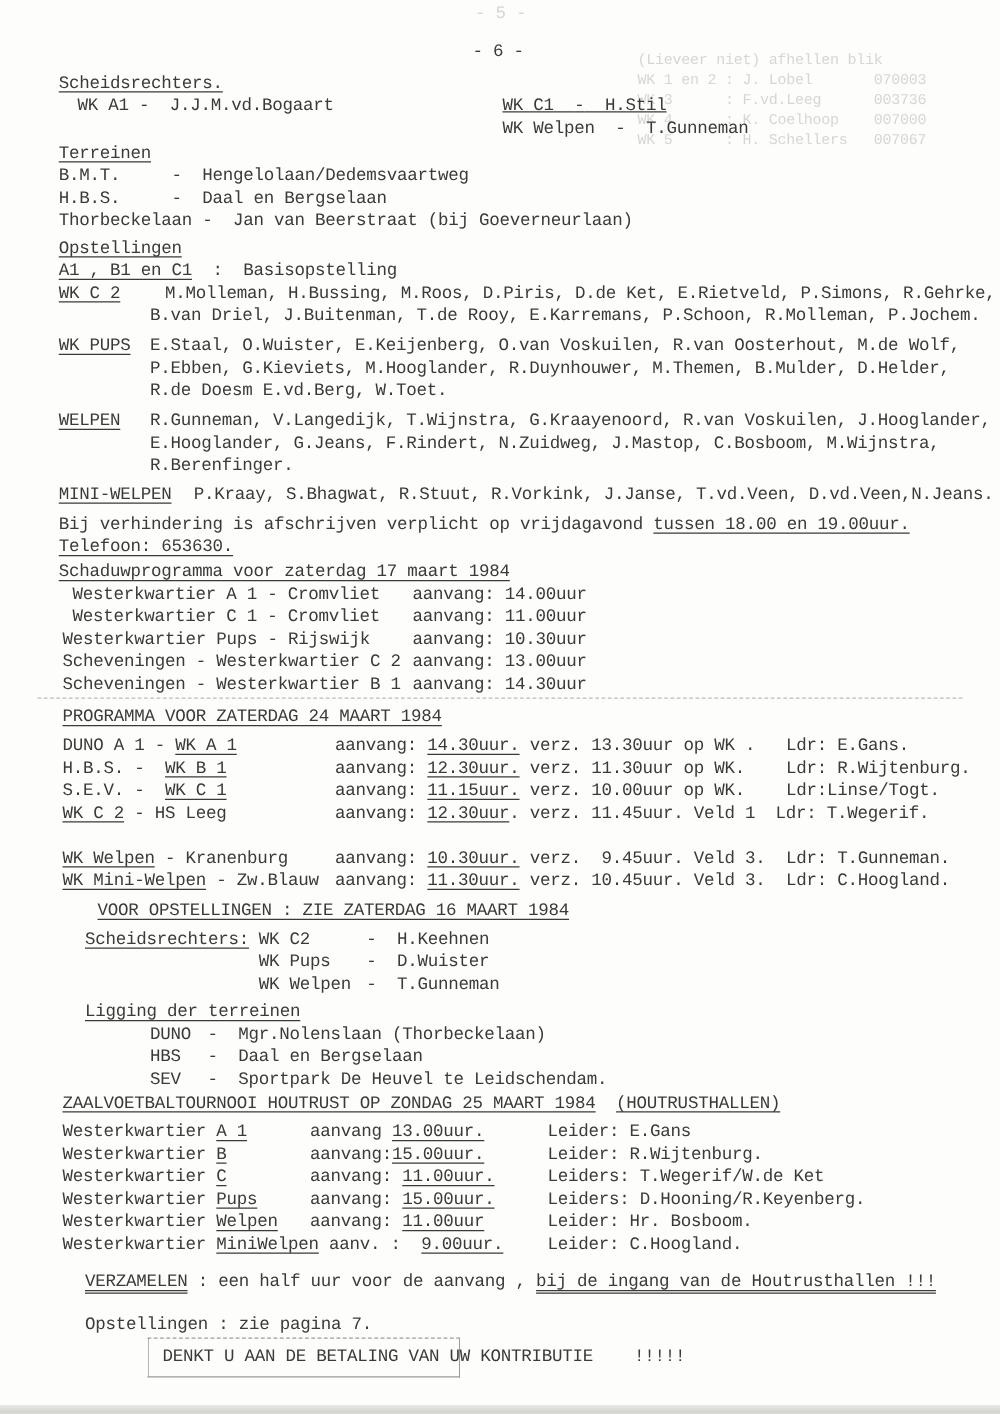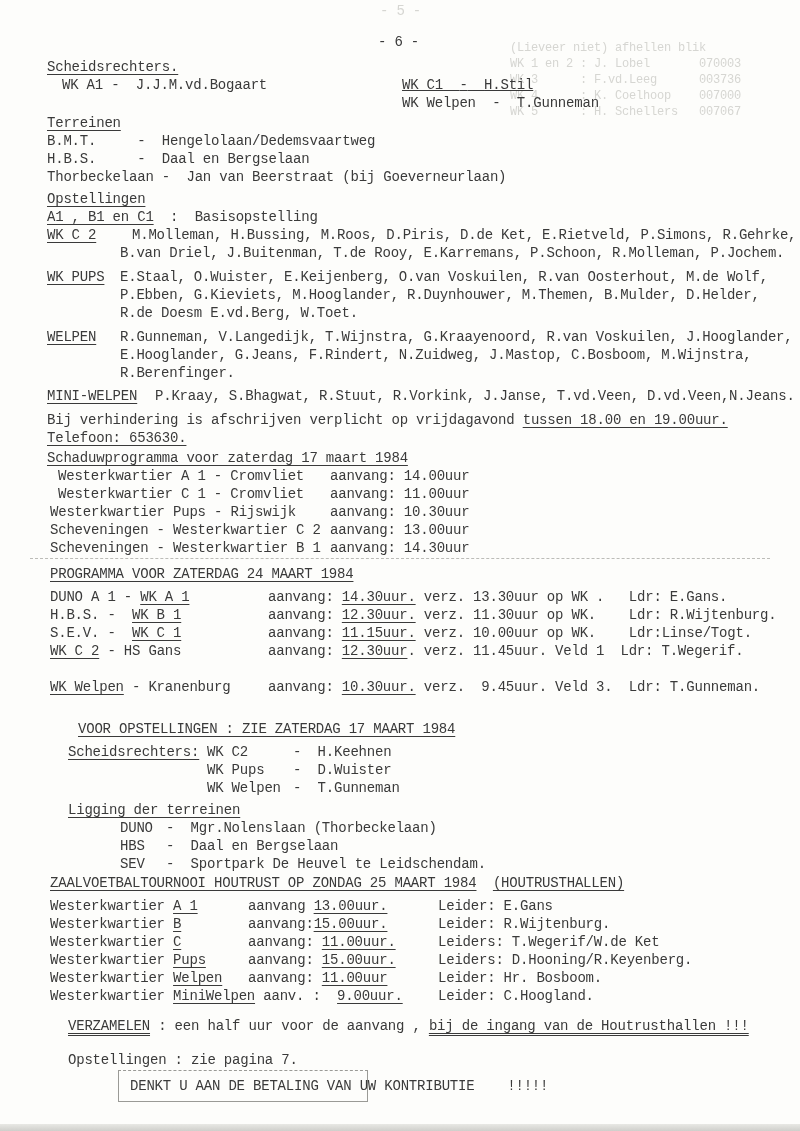--- a/index.html
+++ b/index.html
@@ -74,24 +74,25 @@
   <div class="ln" style="left:50px;top:521px;"><span style="display:inline-block;width:280px;">Scheveningen - Westerkwartier C 2</span><span>aanvang:</span> <span>13.00uur</span></div>
   <div class="ln" style="left:50px;top:539px;"><span style="display:inline-block;width:280px;">Scheveningen - Westerkwartier B 1</span><span>aanvang:</span> <span>14.30uur</span></div>
 
   <div class="hr" style="left:30px;top:558px;width:740px;"></div>
 
   <div class="ln u" style="left:50px;top:565px;">PROGRAMMA VOOR ZATERDAG 24 MAART 1984</div>
 
   <div class="ln" style="left:50px;top:588px;"><span style="display:inline-block;width:218px;"><span>DUNO A 1 - </span><span class="u">WK A 1</span><span></span></span><span>aanvang:</span> <span class="u">14.30uur.</span> <span style="display:inline-block;width:205px;">verz. 13.30uur op WK .</span><span>Ldr: E.Gans.</span></div>
   <div class="ln" style="left:50px;top:606px;"><span style="display:inline-block;width:218px;"><span>H.B.S. -  </span><span class="u">WK B 1</span><span></span></span><span>aanvang:</span> <span class="u">12.30uur.</span> <span style="display:inline-block;width:205px;">verz. 11.30uur op WK.</span><span>Ldr: R.Wijtenburg.</span></div>
   <div class="ln" style="left:50px;top:624px;"><span style="display:inline-block;width:218px;"><span>S.E.V. -  </span><span class="u">WK C 1</span><span></span></span><span>aanvang:</span> <span class="u">11.15uur.</span> <span style="display:inline-block;width:205px;">verz. 10.00uur op WK.</span><span>Ldr:Linse/Togt.</span></div>
-  <div class="ln" style="left:50px;top:642px;"><span style="display:inline-block;width:218px;"><span></span><span class="u">WK C 2</span><span> - HS Gans</span></span><span>aanvang:</span> <span class="u">12.30uur</span><span style="display:inline-block;width:213px;">. verz. 11.45uur. Veld 1</span><span>Ldr: T.Wegerif.</span></div>
+  <div class="ln" style="left:50px;top:642px;"><span style="display:inline-block;width:218px;"><span></span><span class="u">WK C 2</span><span> - HS Leeg</span></span><span>aanvang:</span> <span class="u">12.30uur</span><span style="display:inline-block;width:213px;">. verz. 11.45uur. Veld 1</span><span>Ldr: T.Wegerif.</span></div>
   <div class="ln" style="left:50px;top:678px;"><span style="display:inline-block;width:218px;"><span></span><span class="u">WK Welpen</span><span> - Kranenburg</span></span><span>aanvang:</span> <span class="u">10.30uur.</span> <span style="display:inline-block;width:205px;">verz.  9.45uur. Veld 3.</span><span>Ldr: T.Gunneman.</span></div>
+  <div class="ln" style="left:50px;top:696px;"><span style="display:inline-block;width:218px;"><span></span><span class="u">WK Mini-Welpen</span><span> - Zw.Blauw</span></span><span>aanvang:</span> <span class="u">11.30uur.</span> <span style="display:inline-block;width:205px;">verz. 10.45uur. Veld 3.</span><span>Ldr: C.Hoogland.</span></div>
 
-  <div class="ln u" style="left:78px;top:720px;">VOOR OPSTELLINGEN : ZIE ZATERDAG 17 MAART 1984</div>
+  <div class="ln u" style="left:78px;top:720px;">VOOR OPSTELLINGEN : ZIE ZATERDAG 16 MAART 1984</div>
 
   <div class="ln u" style="left:68px;top:743px;">Scheidsrechters:</div>
   <div class="ln" style="left:207px;top:743px;"><span style="display:inline-block;width:86px;">WK C2</span><span>-</span>  <span>H.Keehnen</span></div>
   <div class="ln" style="left:207px;top:761px;"><span style="display:inline-block;width:86px;">WK Pups</span><span>-</span>  <span>D.Wuister</span></div>
   <div class="ln" style="left:207px;top:779px;"><span style="display:inline-block;width:86px;">WK Welpen</span><span>-</span>  <span>T.Gunneman</span></div>
 
   <div class="ln u" style="left:68px;top:801px;">Ligging der terreinen</div>
   <div class="ln" style="left:120px;top:819px;"><span style="display:inline-block;width:46px;">DUNO</span><span>-</span>  <span>Mgr.Nolenslaan (Thorbeckelaan)</span></div>
   <div class="ln" style="left:120px;top:837px;"><span style="display:inline-block;width:46px;">HBS</span><span>-</span>  <span>Daal en Bergselaan</span></div>
   <div class="ln" style="left:120px;top:855px;"><span style="display:inline-block;width:46px;">SEV</span><span>-</span>  <span>Sportpark De Heuvel te Leidschendam.</span></div>

